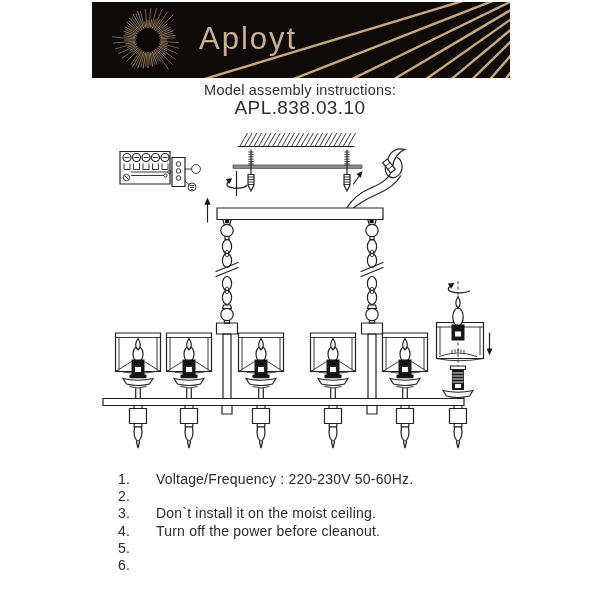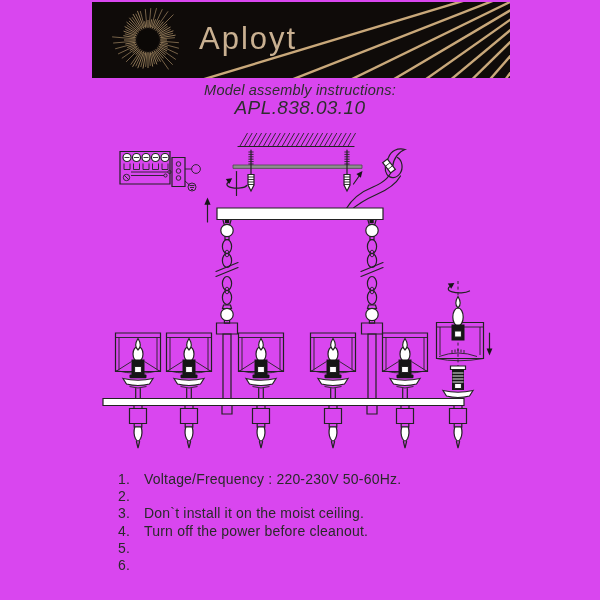--- a/index.html
+++ b/index.html
@@ -1,53 +1,52 @@
 <!DOCTYPE html>
 <html><head>
 <meta charset="utf-8">
 <style>
   html,body{margin:0;padding:0;background:#e8e8e8;}
   .page{
-    position:relative;width:600px;height:600px;background:#d946ef;
+    position:relative;width:600px;height:600px;background:#ffffff;
     font-family:"Liberation Sans", sans-serif;overflow:hidden;margin:0 auto;
   }
   
   .banner{
     position:absolute;left:92px;top:2px;width:418px;height:76px;
     background:#0f0b09;overflow:hidden;
   }
   .banner svg{position:absolute;left:0;top:0;}
   .brand{
     position:absolute;left:107px;top:19px;
     font-size:31px;font-weight:400;letter-spacing:2px;
     color:#c9b091;
   }
   
   .title-block{
     position:absolute;left:0;top:82px;width:600px;text-align:center;
     color:#2e2e2e;
-    font-style:italic;
   }
   .title-line1{font-size:14.5px;line-height:17px;font-weight:500;letter-spacing:.2px;}
   .title-line2{font-size:19px;line-height:17px;font-weight:500;letter-spacing:.4px;}
   
   .diagram{position:absolute;left:0;top:125px;}
   .diagram *{vector-effect:non-scaling-stroke;}
   .ln{stroke:#222;stroke-width:1.2;fill:none;stroke-linecap:round;}
   .fillw{fill:#fff;stroke:#222;stroke-width:1.2;}
   .fillb{fill:#161616;stroke:none;}
   .thin{stroke:#222;stroke-width:.9;fill:none;}
   
   .list{
     position:absolute;left:118px;top:471px;width:440px;
     color:#2a2a2a;font-size:14px;line-height:17.2px;letter-spacing:.2px;
   }
   .item{display:flex;}
   .item .num{width:21px;flex:0 0 21px;}
-  .item .txt{margin-left:5px;white-space:nowrap;}
+  .item .txt{margin-left:17px;white-space:nowrap;}
 </style>
 </head>
 <body>
 
 <div class="page">
 
   <div class="banner">
     <svg width="418" height="76" viewBox="0 0 418 76">
       <g id="sunburst-rays">
           <line x1="68" y1="38" x2="75" y2="38" stroke="#c9a87a" stroke-width="0.7" opacity="1"></line>

